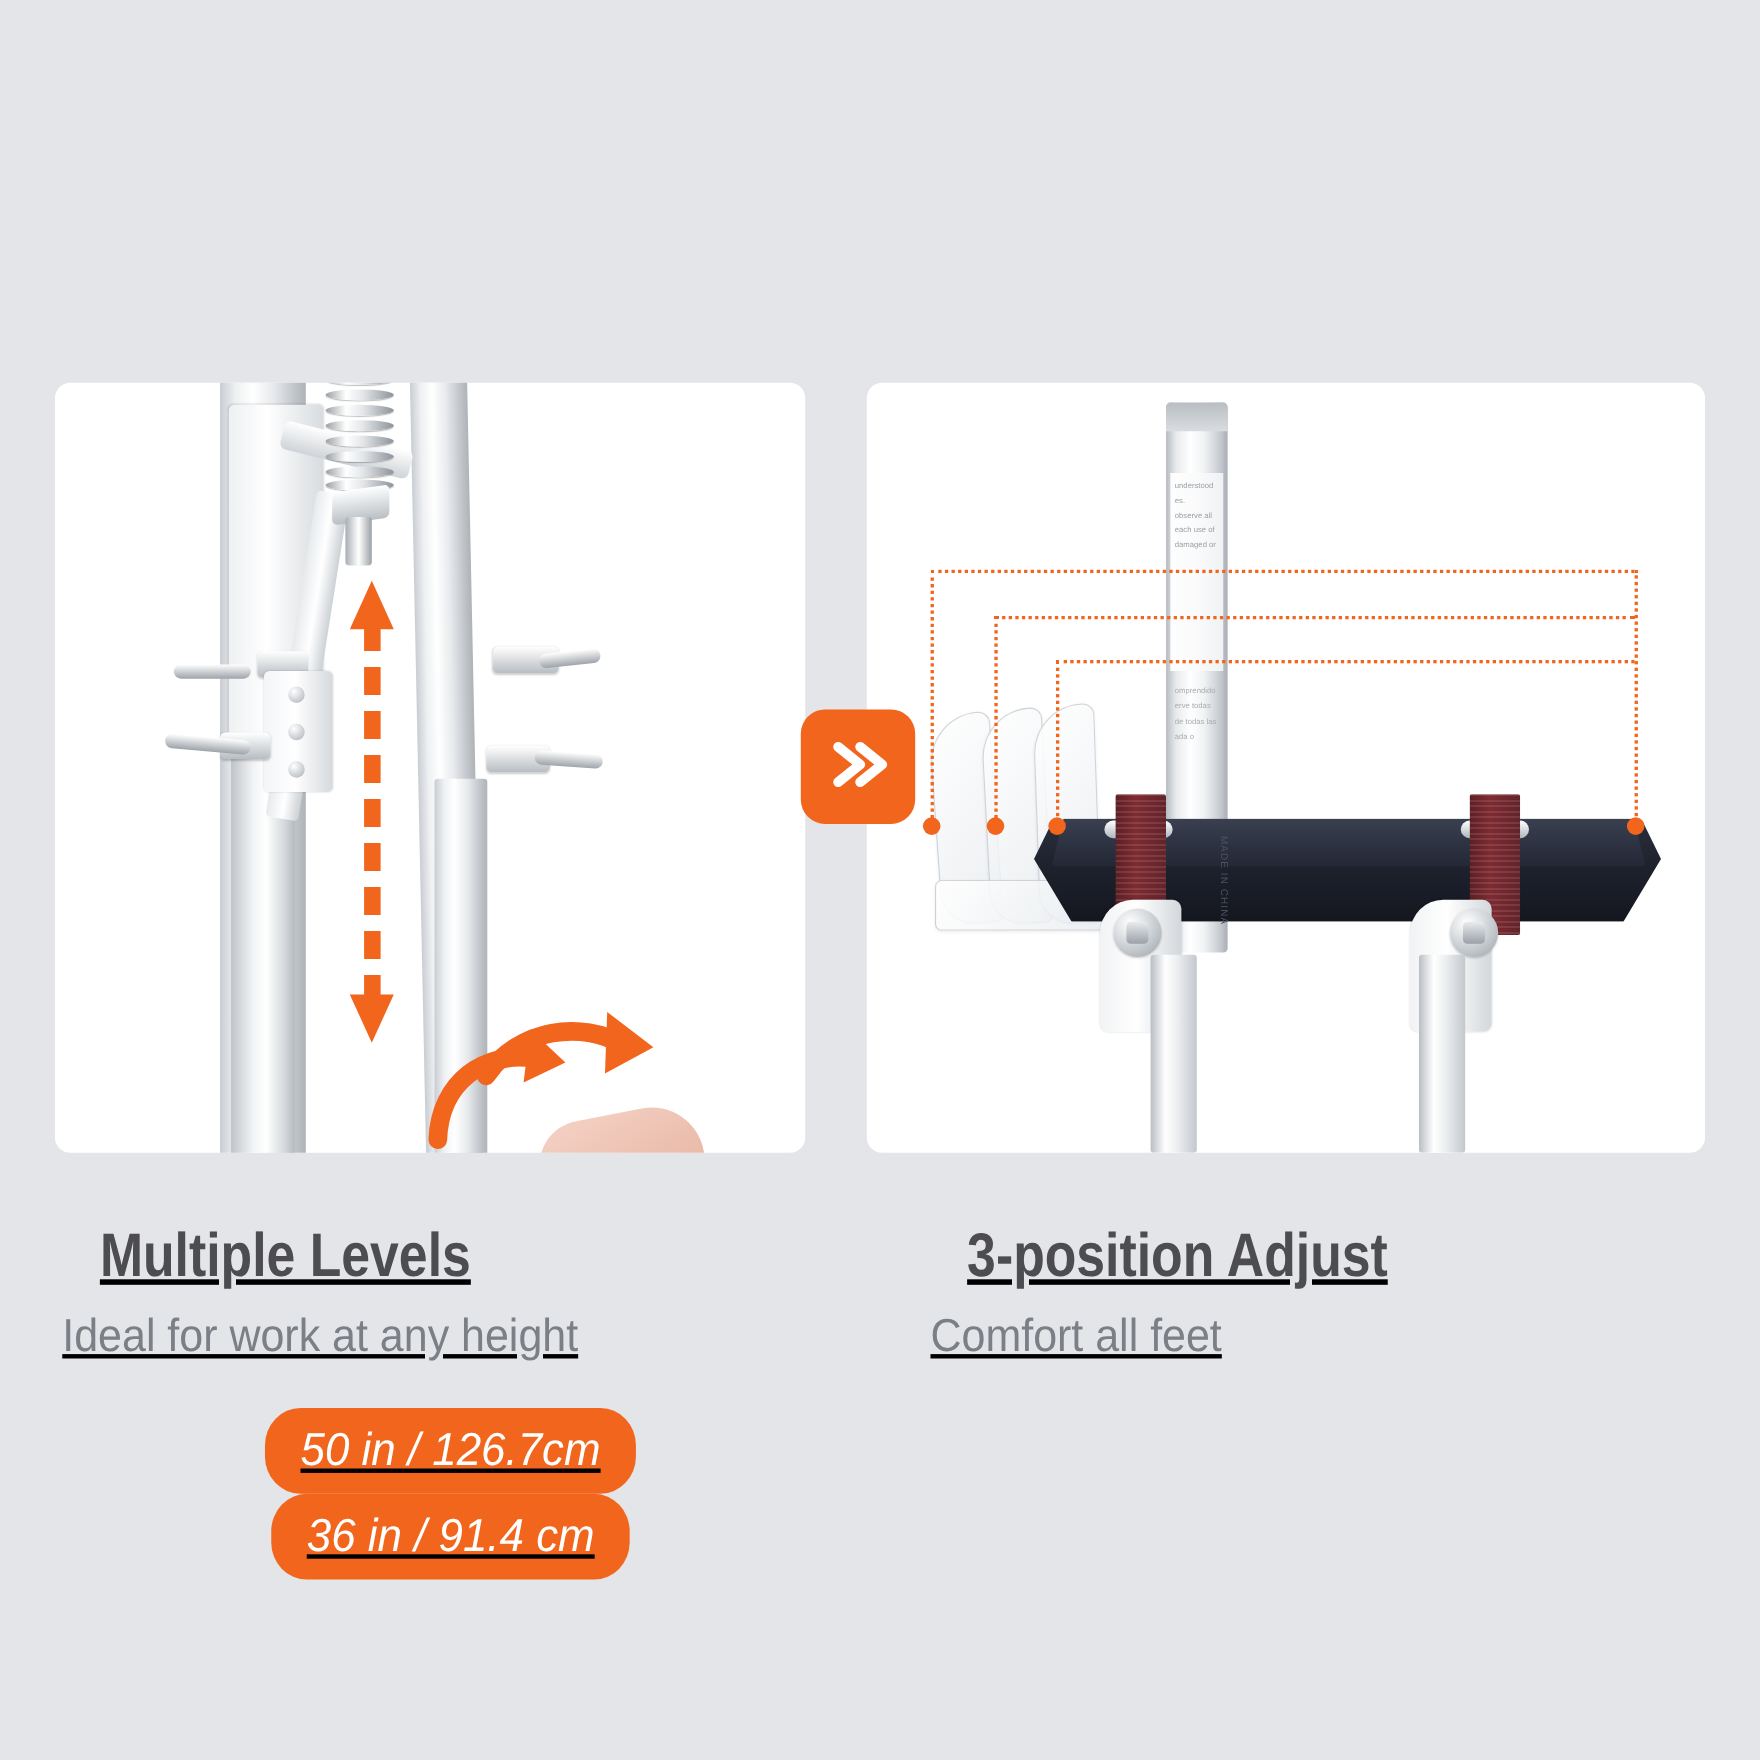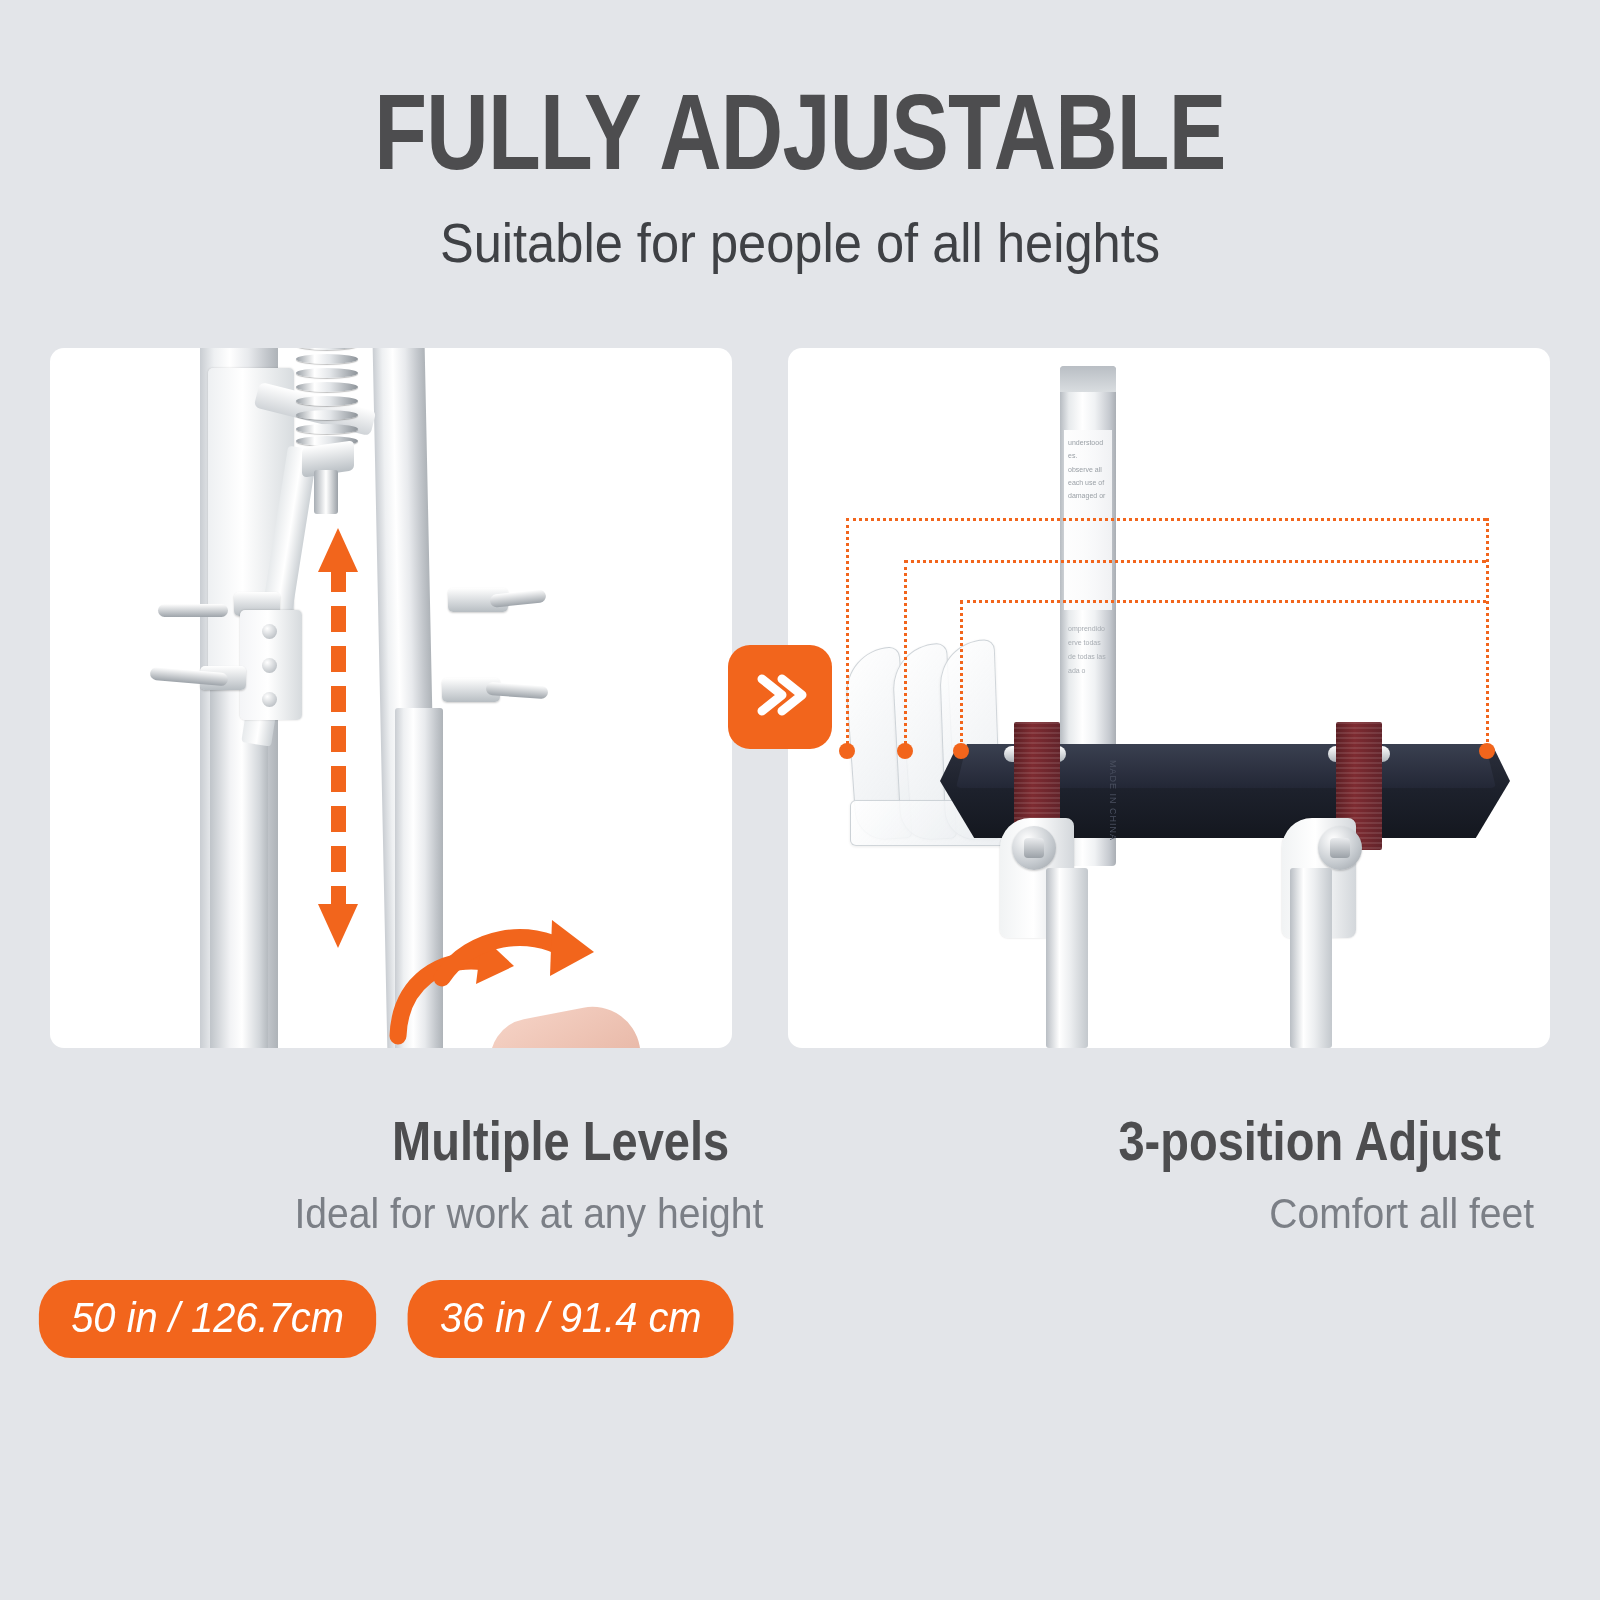--- a/index.html
+++ b/index.html
@@ -238,52 +238,48 @@
   
   .chev-badge{
     position:absolute;left:728px;top:645px;width:104px;height:104px;
     background:#f2651c;border-radius:22px;
     display:flex;align-items:center;justify-content:center;
     z-index:20;
   }
 
   
   .features{position:absolute;left:0;top:1110px;width:1600px;}
-  .col{position:absolute;top:0;text-align:right;}
+  .col{position:absolute;top:0;text-align:left;text-decoration:underline;}
   #col-left{left:30px;width:760px;}
   #col-right{left:820px;width:740px;}
   .feat-title{
     font-family:"Liberation Sans Narrow","Liberation Sans",sans-serif;
     font-weight:700;font-size:56px;color:#4d4d4f;margin:0;line-height:1.1;
     transform:scaleX(0.84);transform-origin:center top;white-space:nowrap;
   }
   .feat-sub{
     font-size:42px;color:#7b7f86;margin:0;padding-top:18px;line-height:1.15;
     transform:scaleX(0.93);transform-origin:center top;white-space:nowrap;
   }
-  .badges{padding-top:42px;display:flex;flex-direction:row;align-items:center;gap:14px;}
+  .badges{padding-top:42px;display:flex;flex-direction:column;align-items:center;gap:0;}
   .badge{
     background:#f2651c;color:#ffffff;
     border-radius:34px;
     font-style:italic;font-weight:400;
     font-size:42px;line-height:1;
     padding:17px 34px 19px;
     white-space:nowrap;
     transform:scaleX(0.95);
   }
 </style>
 </head>
 <body>
 
 <div class="page">
 
-  <div class="header">
-    <h1 class="title">FULLY ADJUSTABLE</h1>
-    <p class="subtitle">Suitable for people of all heights</p>
-  </div>
 
   <div class="panel" id="panel-left">
     <div class="lp">
 
       <div class="pole pole-back"></div>
       <div class="pole pole-back2"></div>
       <div class="pole pole-front"></div>
       <div class="pole pole-front-inner"></div>
 
       <div class="bracket"></div>

